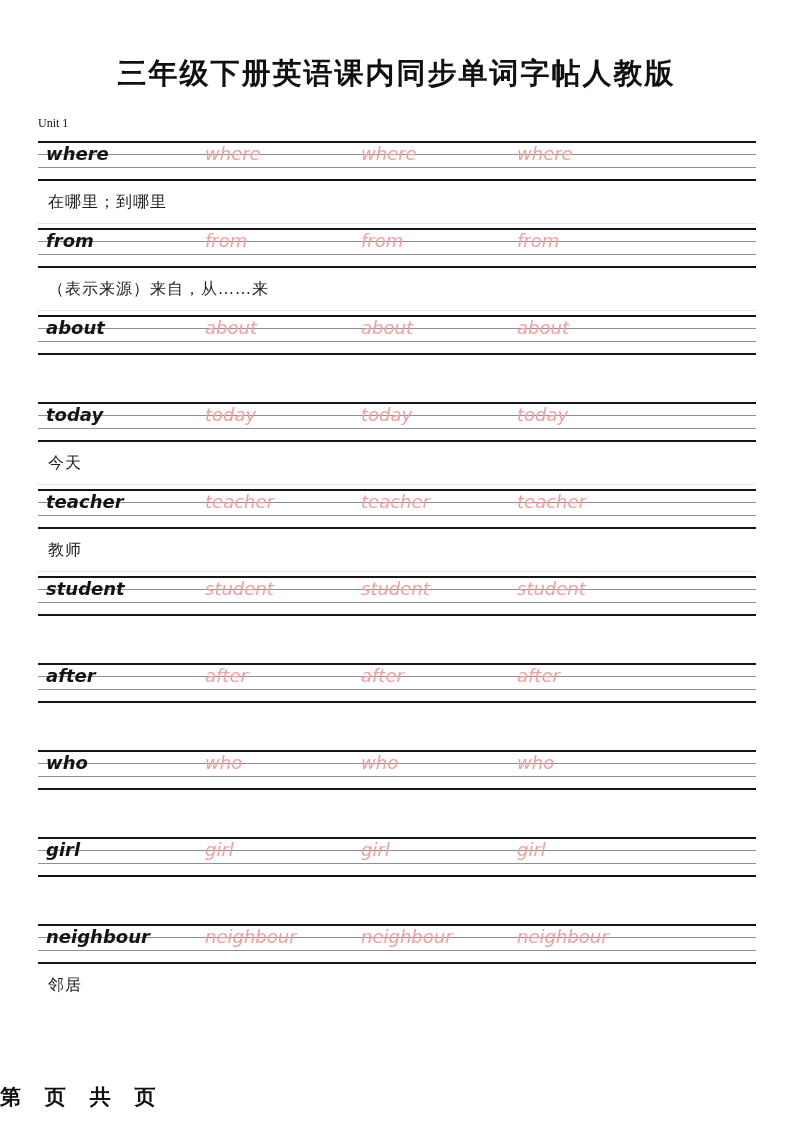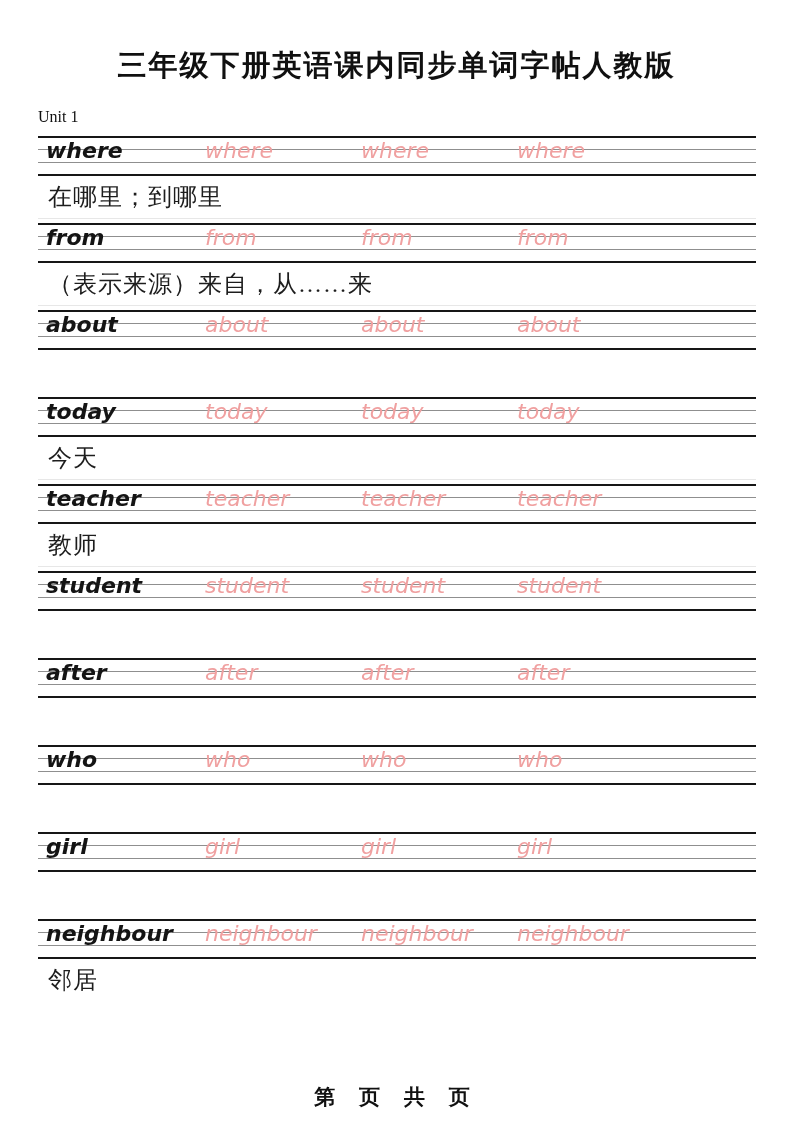--- a/index.html
+++ b/index.html
@@ -4,72 +4,72 @@
 <style>
   html,body{margin:0;padding:0;background:#ffffff;}
   .page{
     position:relative;
     width:793px;height:1122px;
     background:#ffffff;
     overflow:hidden;
     color:#141414;
   }
   .title{
-    margin:4px;
+    margin:12px;
     padding-top:42px;
     text-align:center;
     font-family:"Liberation Sans","DejaVu Sans",sans-serif;
     font-size:29px;
     font-weight:700;
     letter-spacing:2px;
     color:#101010;
   }
   .unit{
     margin:22px 0 0 38px;
     font-family:"Liberation Serif","DejaVu Serif",serif;
-    font-size:16px;
+    font-size:12px;
     color:#101010;
   }
   #word-list{margin-top:10px;}
   .word-block{height:87px;position:relative;}
   .grid{position:relative;margin-left:38px;width:718px;height:40px;}
   .gline{position:absolute;left:0;right:0;}
   .gline.t0{top:0;height:2px;background:var(--line-thick,#161616);}
   .gline.t1{top:13px;height:1px;background:var(--line-thin,#8f8f8f);}
   .gline.t2{top:26px;height:1px;background:var(--line-thin,#8f8f8f);}
   .gline.t3{top:38px;height:2px;background:var(--line-thick,#161616);}
   .word{
     position:absolute;top:4px;
     font-family:"DejaVu Sans","Liberation Sans",sans-serif;
     font-style:italic;
-    font-size:22px;
+    font-size:18px;
     line-height:1;
     white-space:nowrap;
   }
   .word.main{left:8px;color:#141414;font-weight:600;}
   .word.trace{color:var(--trace,#f0a0a0);font-weight:500;}
   .word.p1{left:167px;}
   .word.p2{left:323px;}
   .word.p3{left:479px;}
   .meaning{
     margin-left:38px;margin-right:37px;
     height:42px;
     display:flex;align-items:center;
     padding-left:10px;
     font-family:"Liberation Serif","DejaVu Serif",serif;
-    font-size:24px;
+    font-size:16px;
     letter-spacing:1px;
     color:#1d1d1d;
     border-bottom:1px solid var(--separator,#e7e7e7);
   }
   .meaning.no-sep{border-bottom:none;}
   .footer{
     position:absolute;
     top:1083px;left:0;width:100%;
-    text-align:center;
+    text-align:left;
     font-family:"Liberation Sans","DejaVu Sans",sans-serif;
     font-size:21px;
     font-weight:600;
     letter-spacing:9px;
     color:#101010;
   }
 </style>
 </head>
 <body>
 

